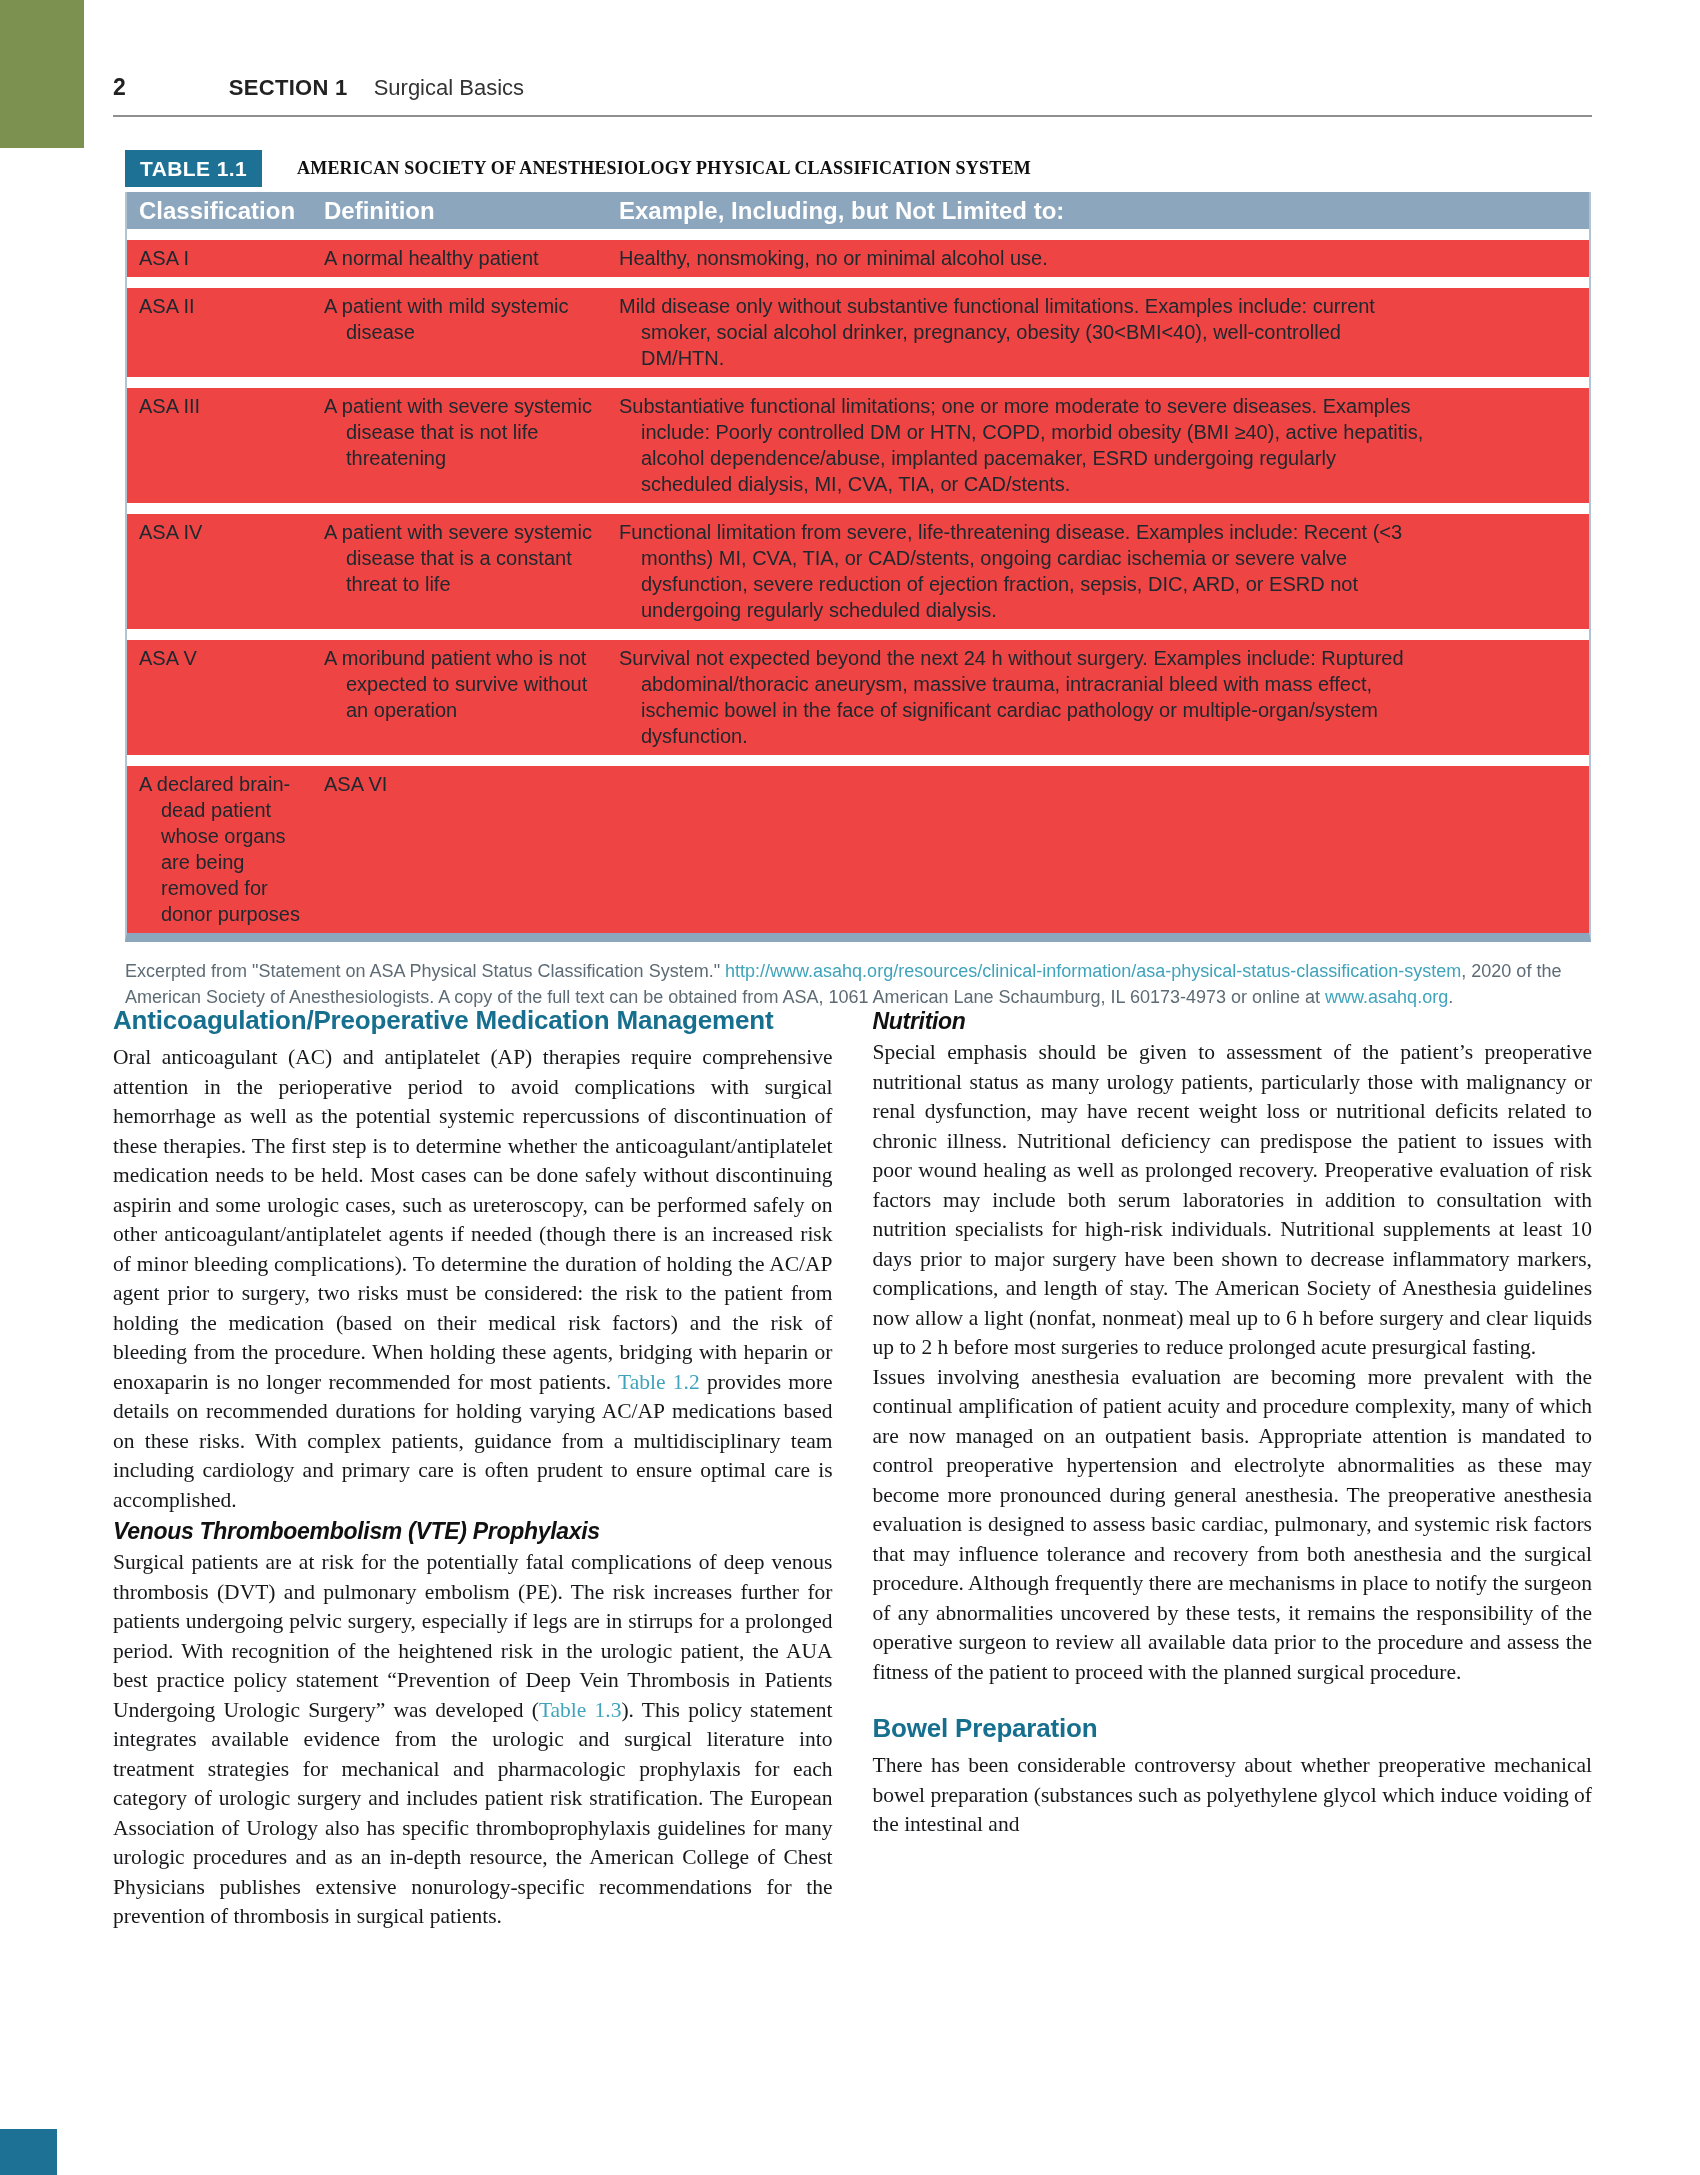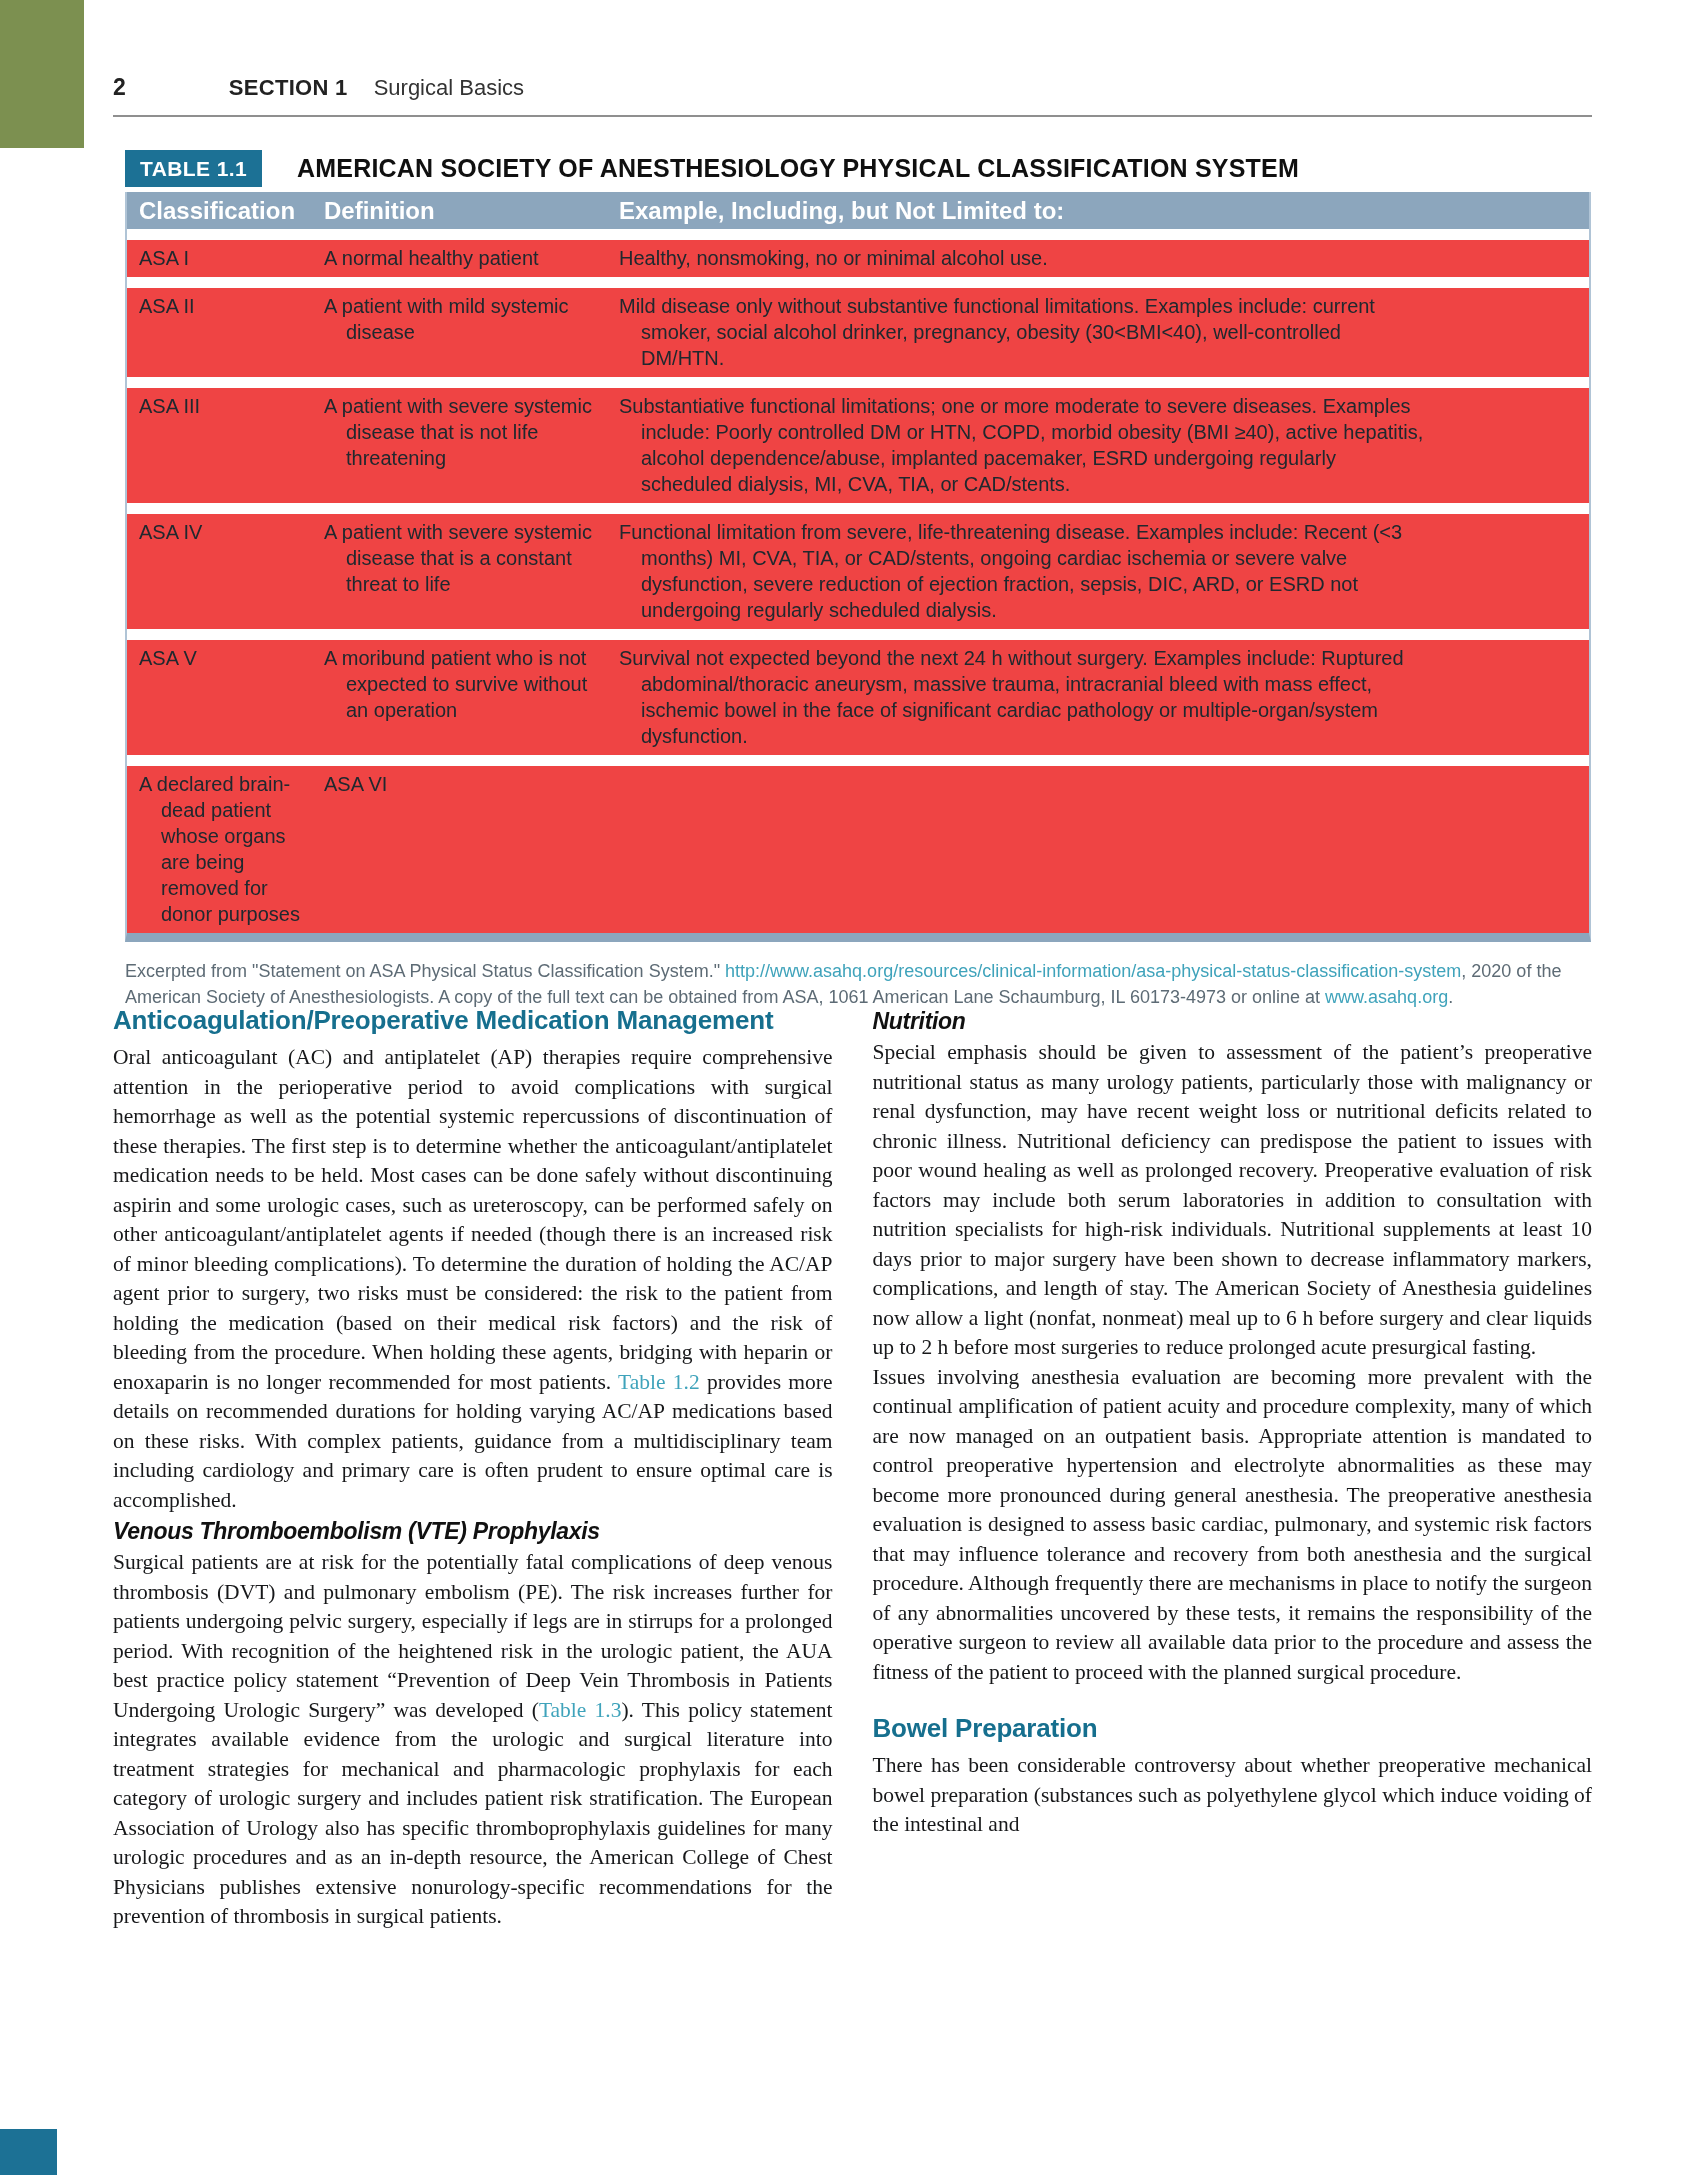--- a/index.html
+++ b/index.html
@@ -47,22 +47,22 @@
   }
   .table-label {
     background: #1c7195; color: #ffffff;
     font-weight: bold; font-size: 21px;
     min-width: 137px; height: 37px;
     display: flex; align-items: center; justify-content: center;
     letter-spacing: 0.4px;
     flex: none;
   }
   .table-title {
-    font-family: Liberation Sans, sans-serif;
-    font-weight: bold; font-size: 25px; color: #101010;
+    font-family: Liberation Serif, serif;
+    font-weight: bold; font-size: 18px; color: #101010;
     margin-left: 35px; letter-spacing: 0.2px;
   }
   .asa-table {
     border-left: 2px solid #b0c4d6;
     border-right: 2px solid #b0c4d6;
     border-bottom: 9px solid #8ca6bd;
     background: #ffffff;
   }
   .trow {
     display: grid;

